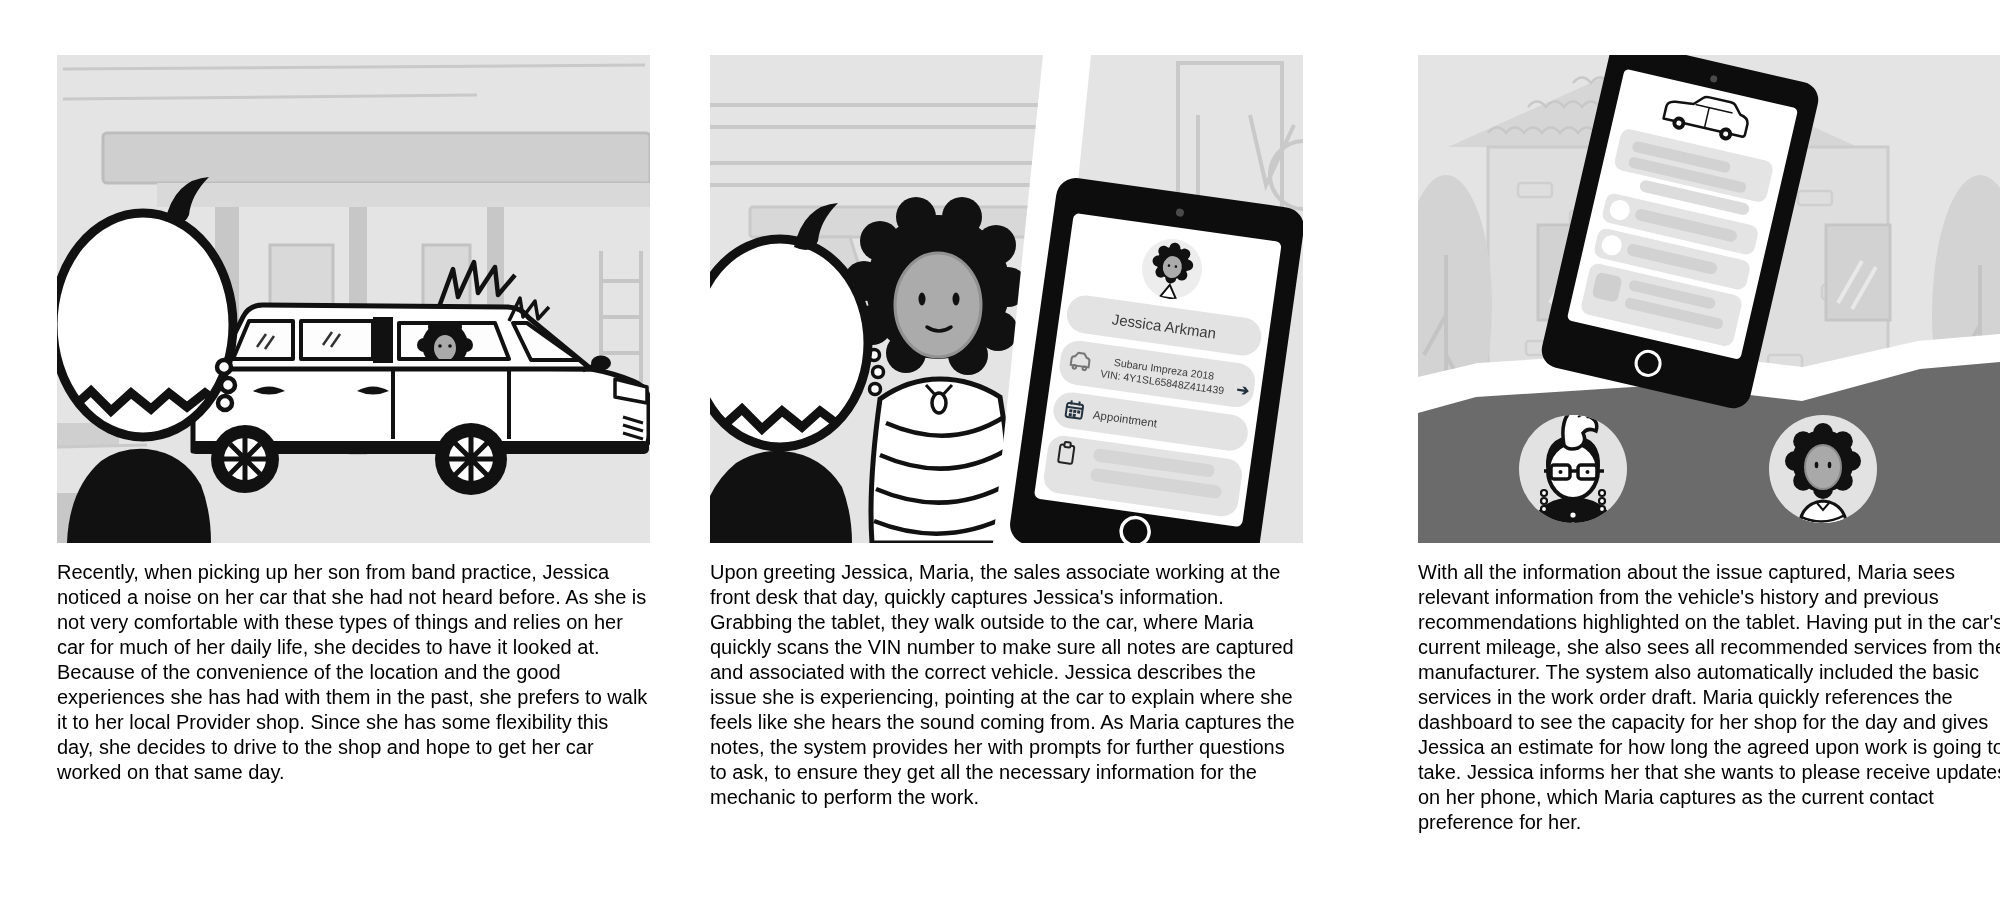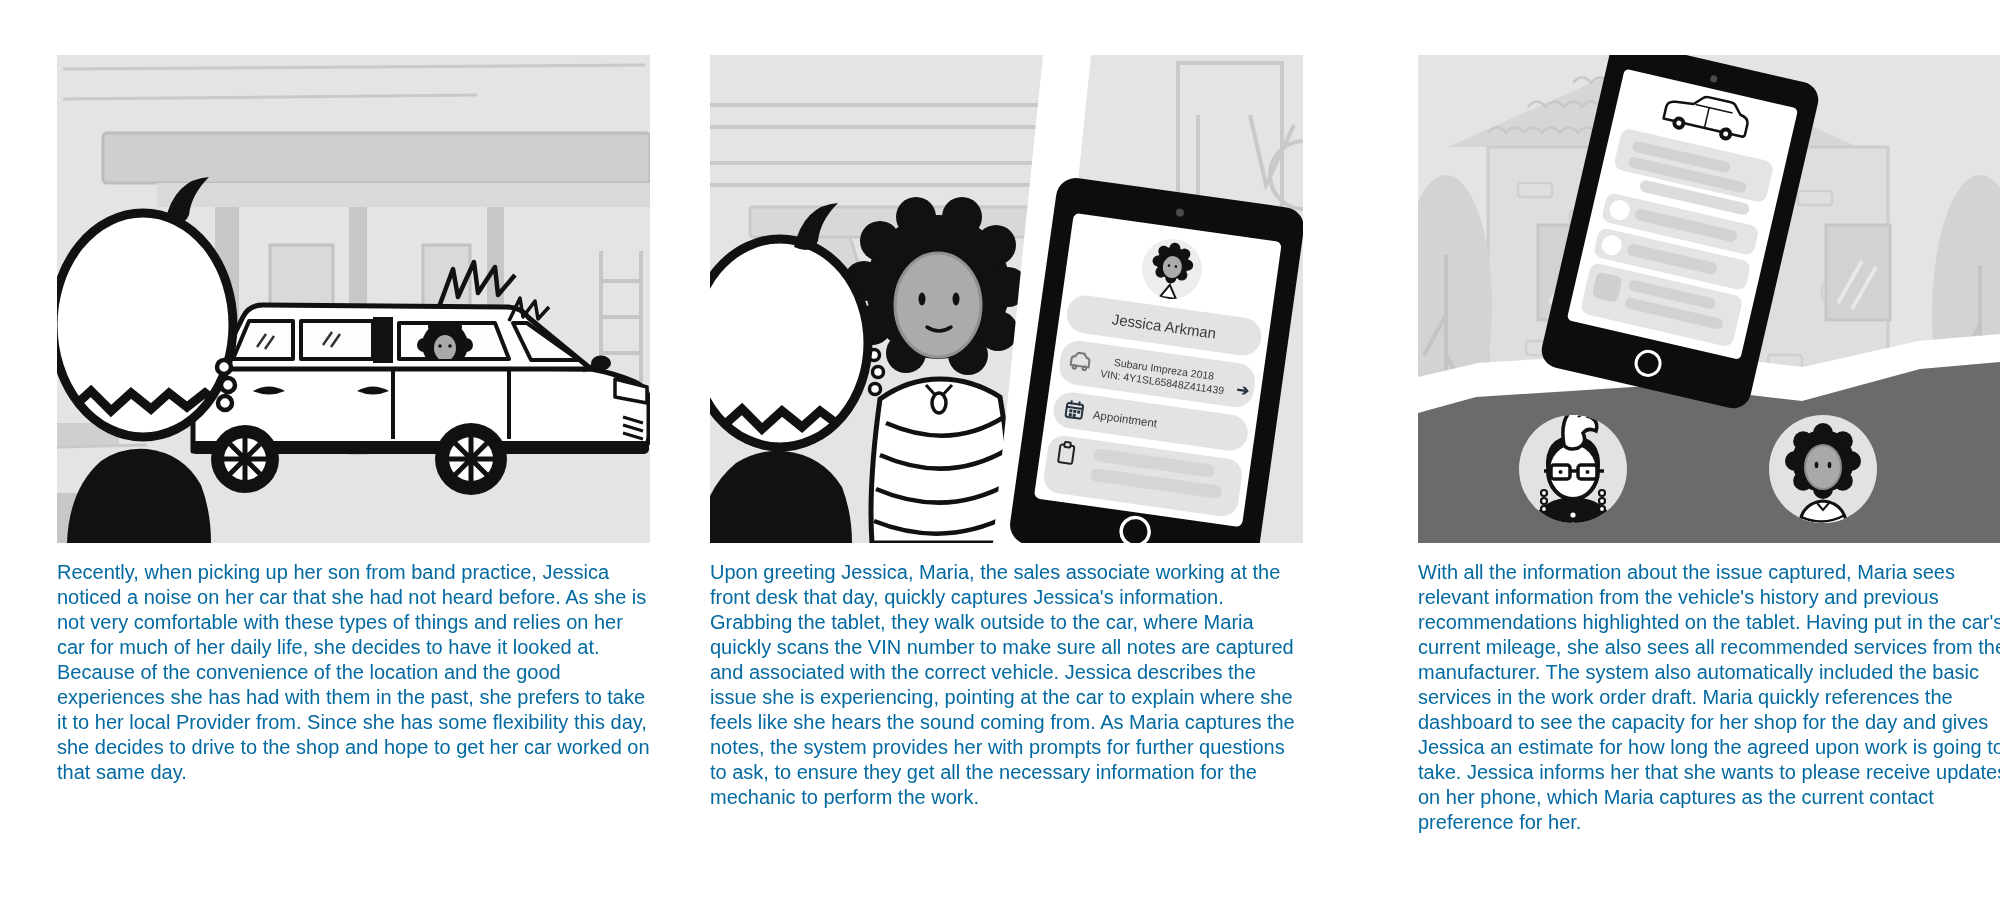--- a/index.html
+++ b/index.html
@@ -1,20 +1,20 @@
 <!DOCTYPE html>
 <html><head>
 <meta charset="utf-8">
 <style>
   html,body{margin:0;padding:0;width:2000px;height:912px;background:#ffffff;overflow:hidden;}
   body{font-family:"Liberation Sans", sans-serif;color:#000;}
   .board{position:relative;width:2000px;height:912px;}
   .panel{position:absolute;top:55px;width:593px;}
   .panel svg{display:block;}
-  .caption{margin-top:17px;font-size:20px;line-height:25px;color:#0369a1;}
+  .caption{margin-top:17px;font-size:20px;line-height:25px;color:#000000;}
   .caption p{margin:0;padding:0;}
   text{font-family:"Liberation Sans", sans-serif;}
 </style>
 </head>
 <body>
 
 <div class="board">
 
   <section class="panel" style="left:57px">
     <svg width="593" height="488" viewBox="0 0 593 488">
@@ -105,21 +105,21 @@
         <path d="M-8,334 L14,354 L34,336 L54,356 L74,338 L94,354 L112,338 L130,352 L148,338 L164,350 L176,340" fill="none" stroke="#111111" stroke-width="9" clip-path="url(#p1head)"></path>
         <g fill="#ffffff" stroke="#111111" stroke-width="4.5">
           <circle cx="167" cy="312" r="7"></circle>
             <circle cx="171" cy="330" r="7"></circle>
             <circle cx="168" cy="348" r="7"></circle>
         </g>
       </g>
     </svg>
     <div class="caption">
       <p>Recently, when picking up her son from band practice, Jessica noticed a noise on her car that she had not heard before. As she is not very comfortable with these types of things and relies on her car for much of her daily life, she decides to have it looked at.</p>
-      <p>Because of the convenience of the location and the good experiences she has had with them in the past, she prefers to take it to her local Provider from. Since she has some flexibility this day, she decides to drive to the shop and hope to get her car worked on that same day.</p>
+      <p>Because of the convenience of the location and the good experiences she has had with them in the past, she prefers to walk it to her local Provider shop. Since she has some flexibility this day, she decides to drive to the shop and hope to get her car worked on that same day.</p>
     </div>
   </section>
 
   <section class="panel" style="left:710px">
     <svg width="593" height="488" viewBox="0 0 593 488">
       <defs>
         <clipPath id="p2head">
             <ellipse cx="70" cy="288" rx="88" ry="104"></ellipse>
           </clipPath>
         <clipPath id="p2avatar">

